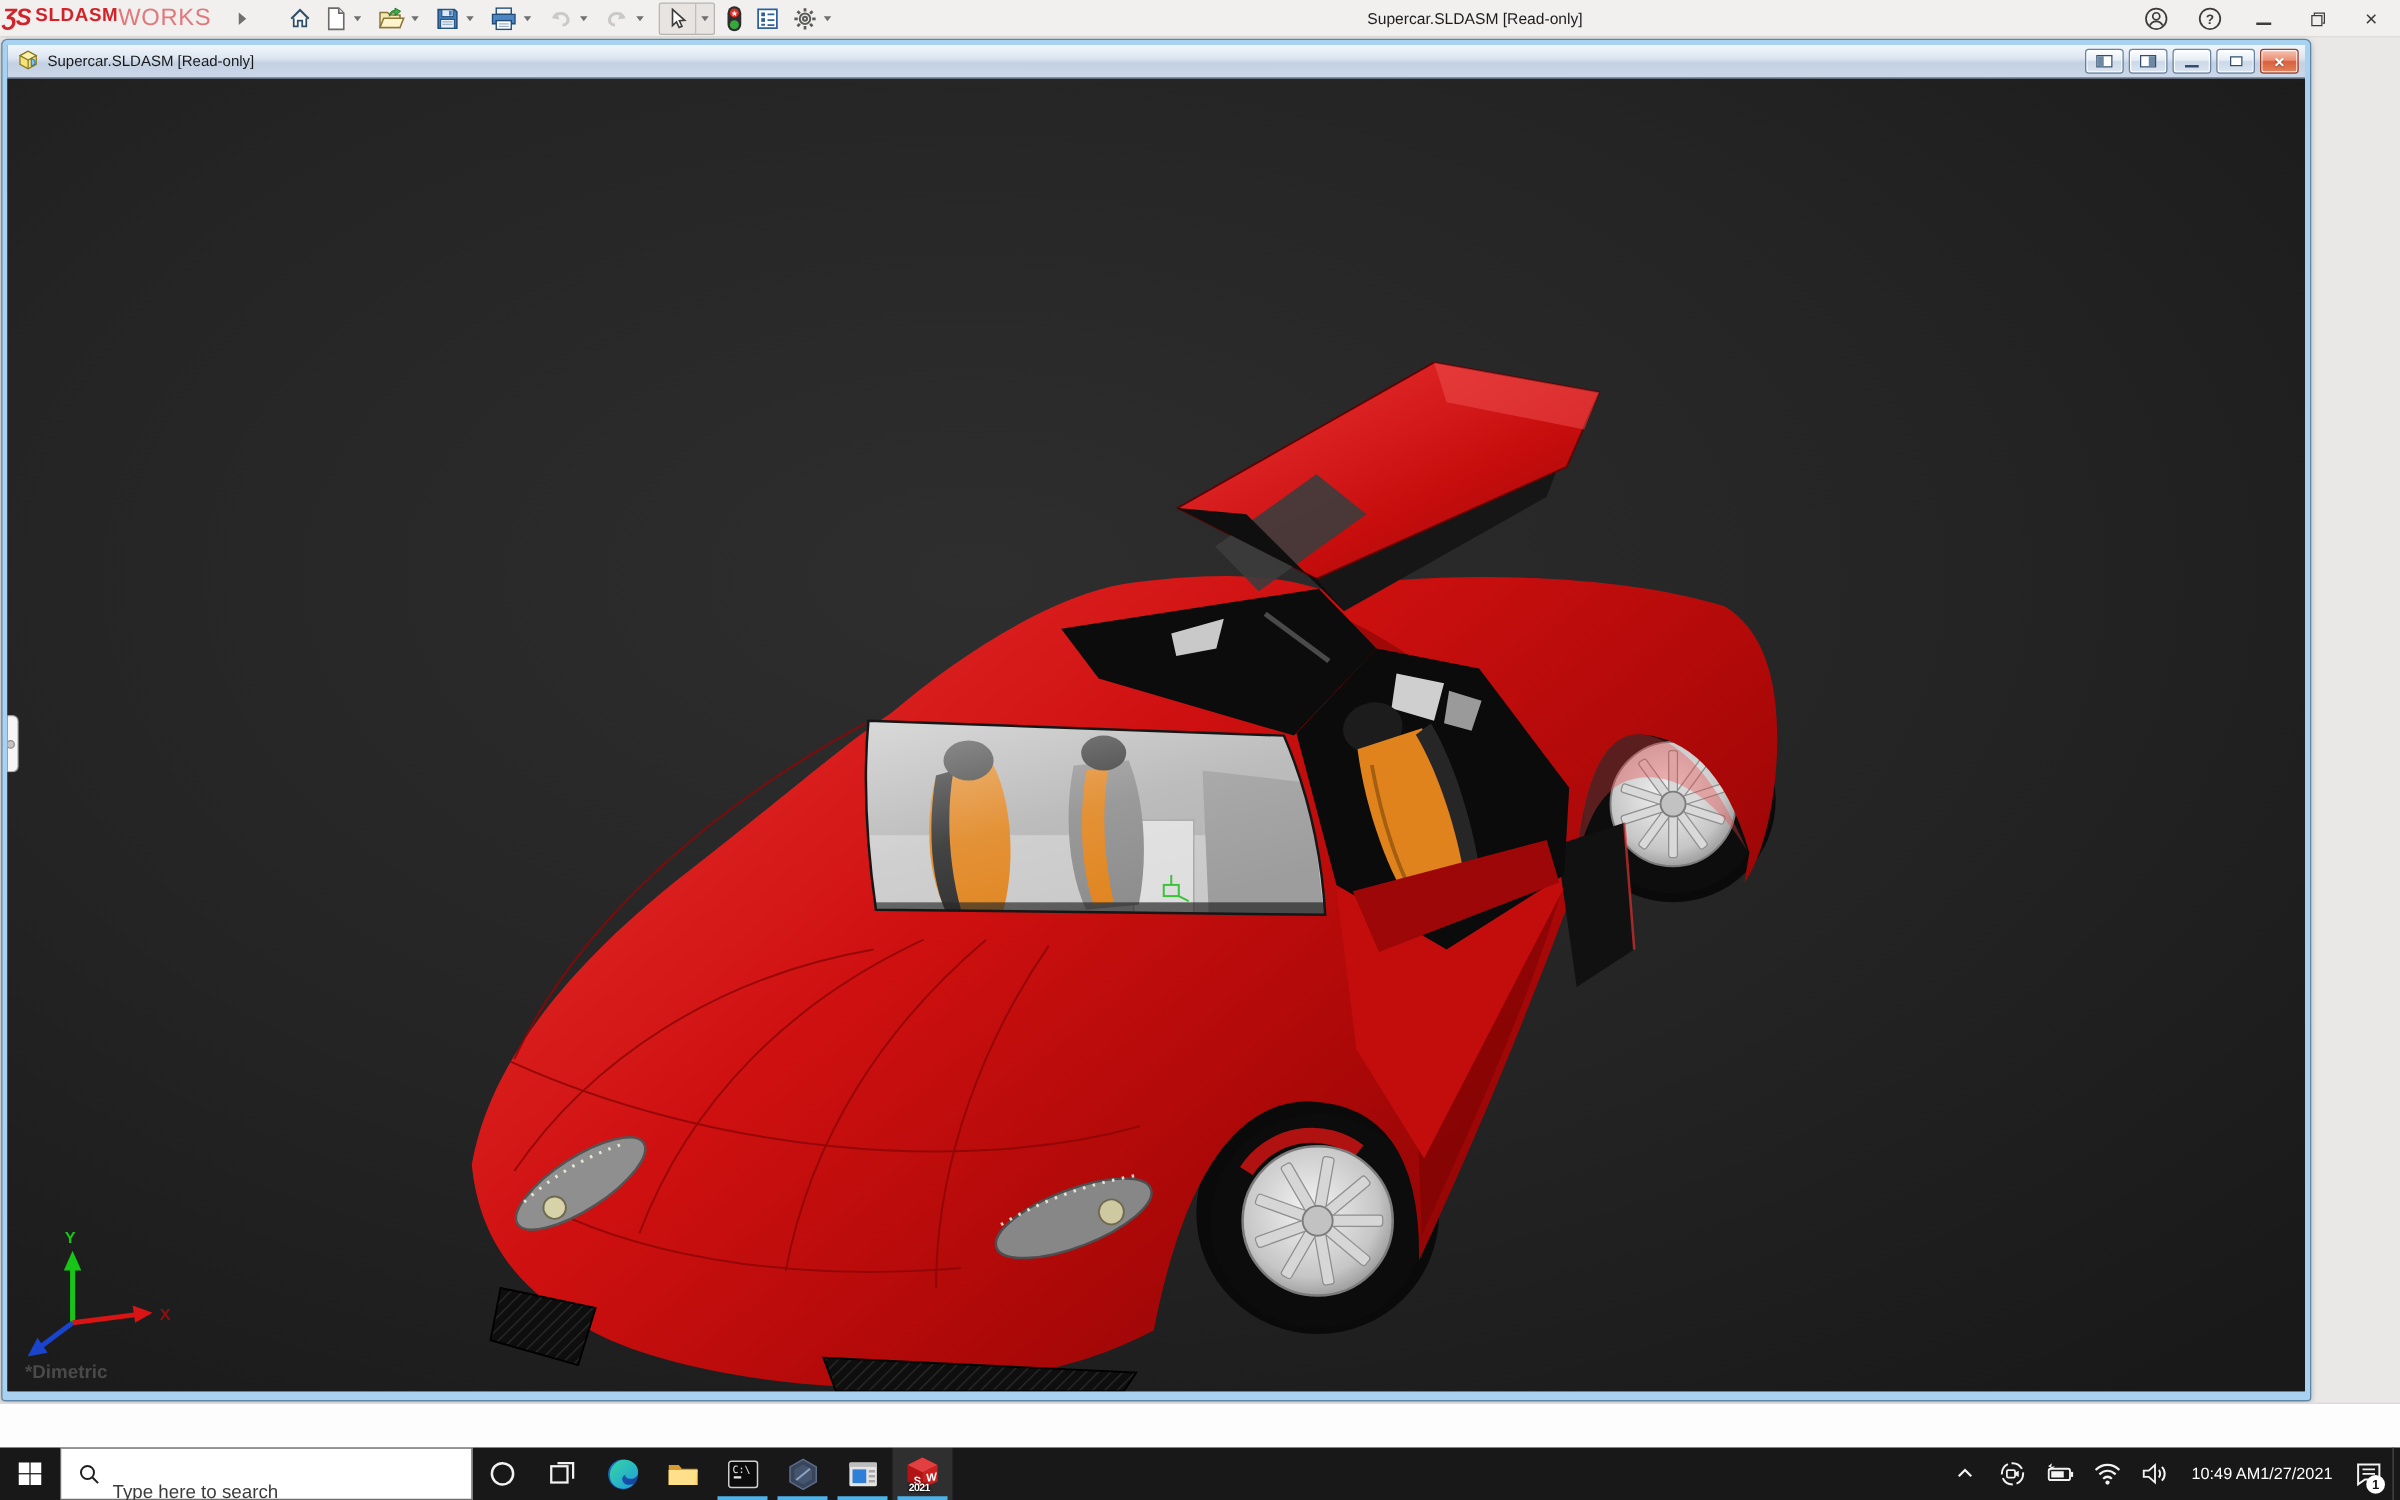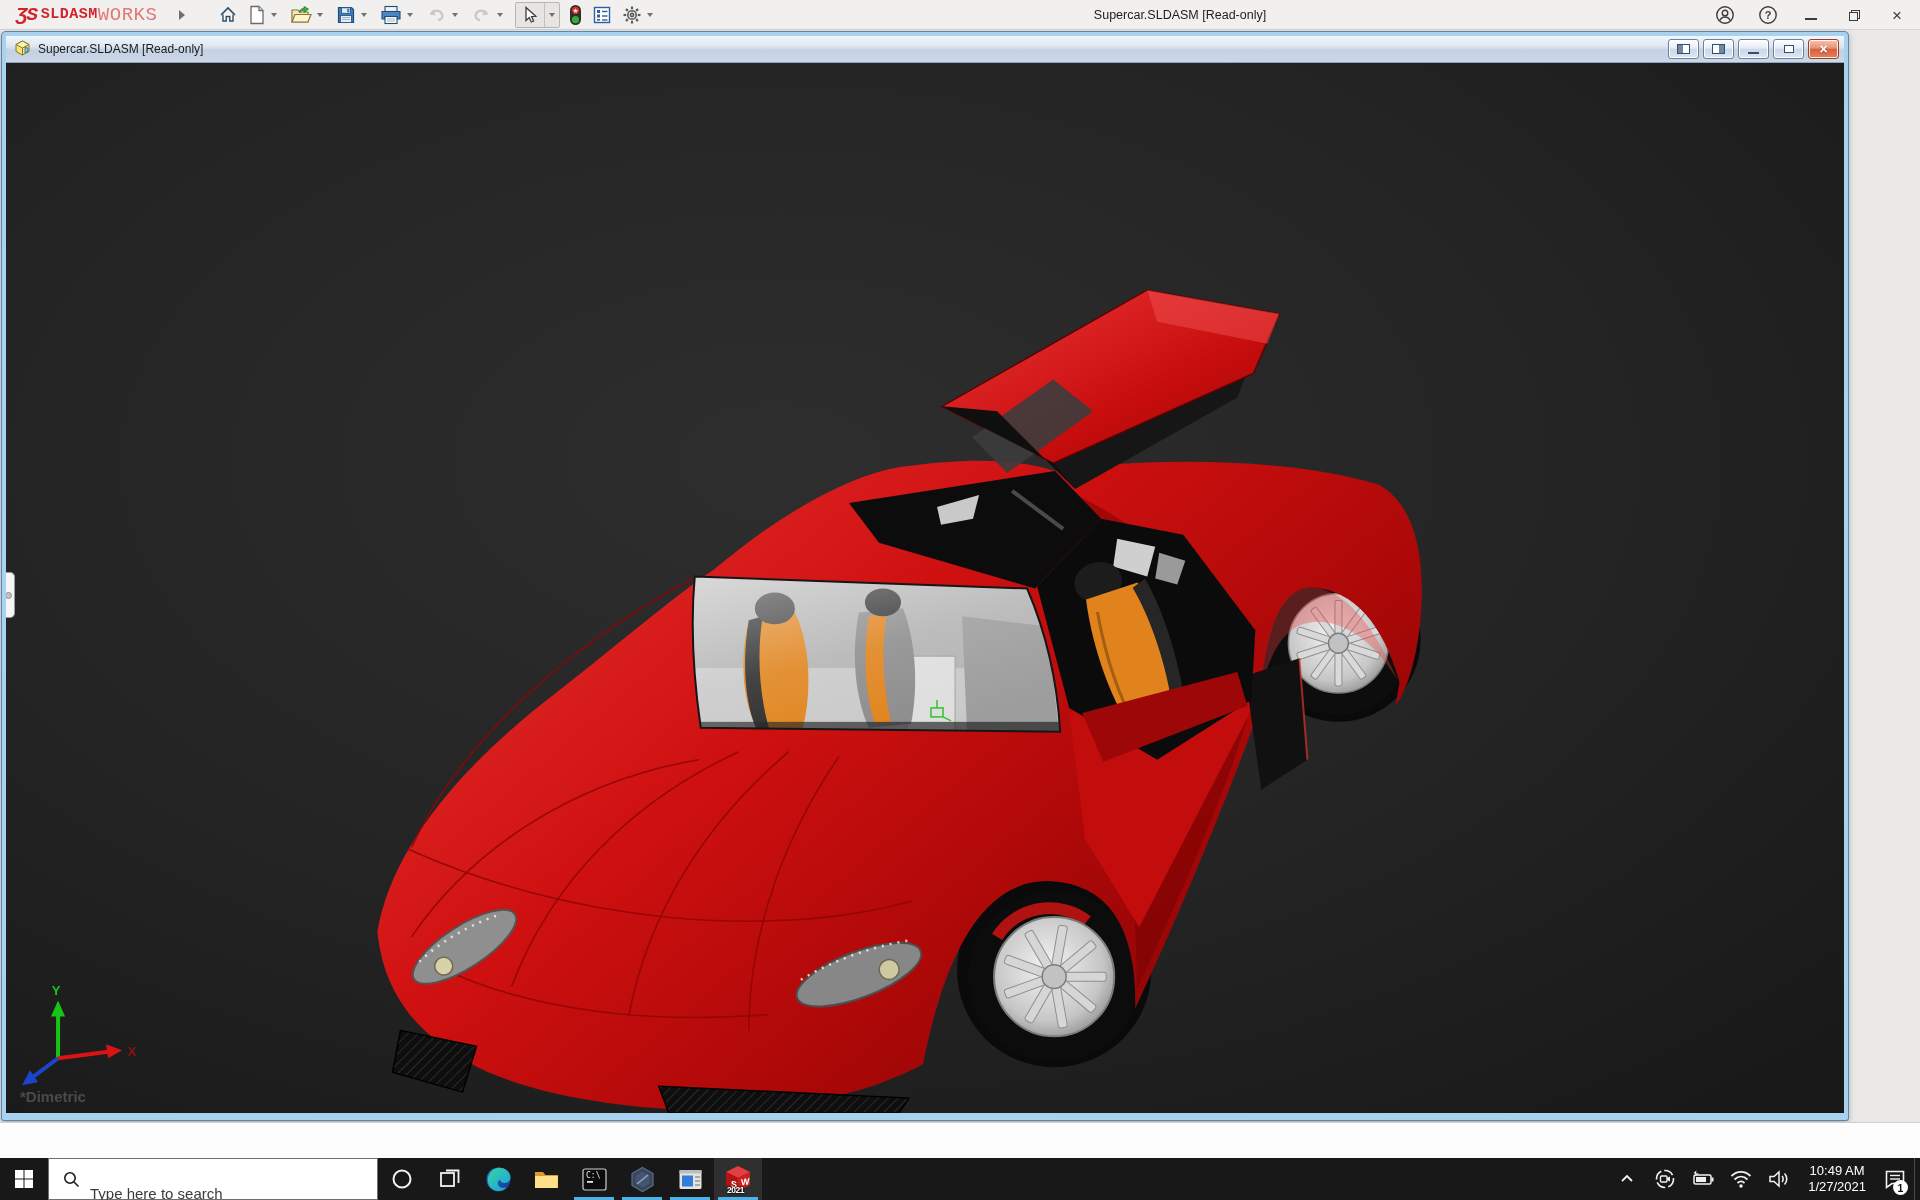--- a/index.html
+++ b/index.html
@@ -2,21 +2,21 @@
 <html><head>
 <meta charset="utf-8">
 <style>
   * { margin:0; padding:0; box-sizing:border-box; }
   html,body { width:1920px; height:1200px; overflow:hidden;
     font-family:"Liberation Sans", sans-serif; background:#e9e8e7; }
 
   
   .app-titlebar { position:absolute; left:0; top:0; width:1920px; height:30px;
     background:#f1f0ee; border-bottom:1px solid #d8d6d3; display:flex; align-items:center; }
-  .sw-logo { display:flex; align-items:center; margin-left:16px; cursor:default;font-family:Liberation Mono, monospace; }
+  .sw-logo { display:flex; align-items:flex-start; margin-left:2px; cursor:default; }
   .sw-logo .mark { color:#d2232a; font-size:19px; font-weight:bold; font-style:italic; letter-spacing:-1px; margin-right:4px; }
   .sw-logo .solid { color:#d2232a; font-size:15px; font-weight:bold; letter-spacing:.5px; }
   .sw-logo .works { color:#e2787c; font-size:19px; letter-spacing:.5px; }
   .flyout-arrow { width:0; height:0; border-left:6px solid #6f6f6f; border-top:5px solid transparent; border-bottom:5px solid transparent; margin-left:22px; cursor:pointer; }
   .qat { display:flex; align-items:center; margin-left:28px; height:30px; }
   .tbtn { height:26px; display:flex; align-items:center; padding:0 4px; border:1px solid transparent; border-radius:2px; }
   .tbtn svg { display:block; }
   .chev { width:0; height:0; border-top:4px solid #707070; border-left:3.5px solid transparent; border-right:3.5px solid transparent; margin:0 3px 0 5px; }
   .tbtn.disabled svg { opacity:.45; filter:grayscale(1); }
   .selbox { display:flex; align-items:center; border:1px solid #b7b4b1; background:#e7e4e1; border-radius:2px; height:26px; margin:0 4px; }
@@ -76,21 +76,21 @@
   .tb-btn { width:48px; display:flex; align-items:center; justify-content:center; cursor:pointer; position:relative; }
   .search-box { width:330px; background:#ffffff; border:1px solid #6f6f6f; display:flex; align-items:center; cursor:text; }
   .search-box input { border:none; outline:none; background:transparent; font-size:15px; color:#0369a1; width:260px;
     font-family:"Liberation Sans",sans-serif;margin-top:28px; }
   .search-box input::placeholder { color:#3b3b3b; opacity:1; }
   .search-ic { margin:0 10px 0 14px; }
   .run-line { position:absolute; left:4px; right:4px; bottom:0; height:3px; background:#4db2e8; }
   .tb-btn.active-app { background:rgba(255,255,255,.10); }
   .tray { margin-left:auto; display:flex; align-items:stretch; }
   .tray .tb-btn { width:38px; }
-  .clock { display:flex; flex-direction:column; align-items:center; justify-content:center; color:#fff;
+  .clock { display:flex; flex-direction:row; align-items:center; justify-content:center; color:#fff;
     font-size:13px; line-height:16px; padding:0 10px; cursor:default; }
   .action-center { position:relative; width:46px; }
   .ac-badge { position:absolute; right:6px; bottom:5px; min-width:15px; height:15px; border-radius:50%;
     background:#ffffff; color:#111; font-size:10.5px; font-weight:bold; display:flex; align-items:center; justify-content:center; }
   .show-desktop { width:6px; border-left:1px solid #4a4a4a; cursor:pointer; }
 
   
   .swcube { position:relative; width:30px; height:30px; }
   .swcube .yr { position:absolute; left:4px; bottom:-1px; color:#fff; font-size:8.5px; font-weight:bold;
     text-shadow:0 0 2px #000, 0 0 2px #000; letter-spacing:-.5px;margin-top:20px; }

